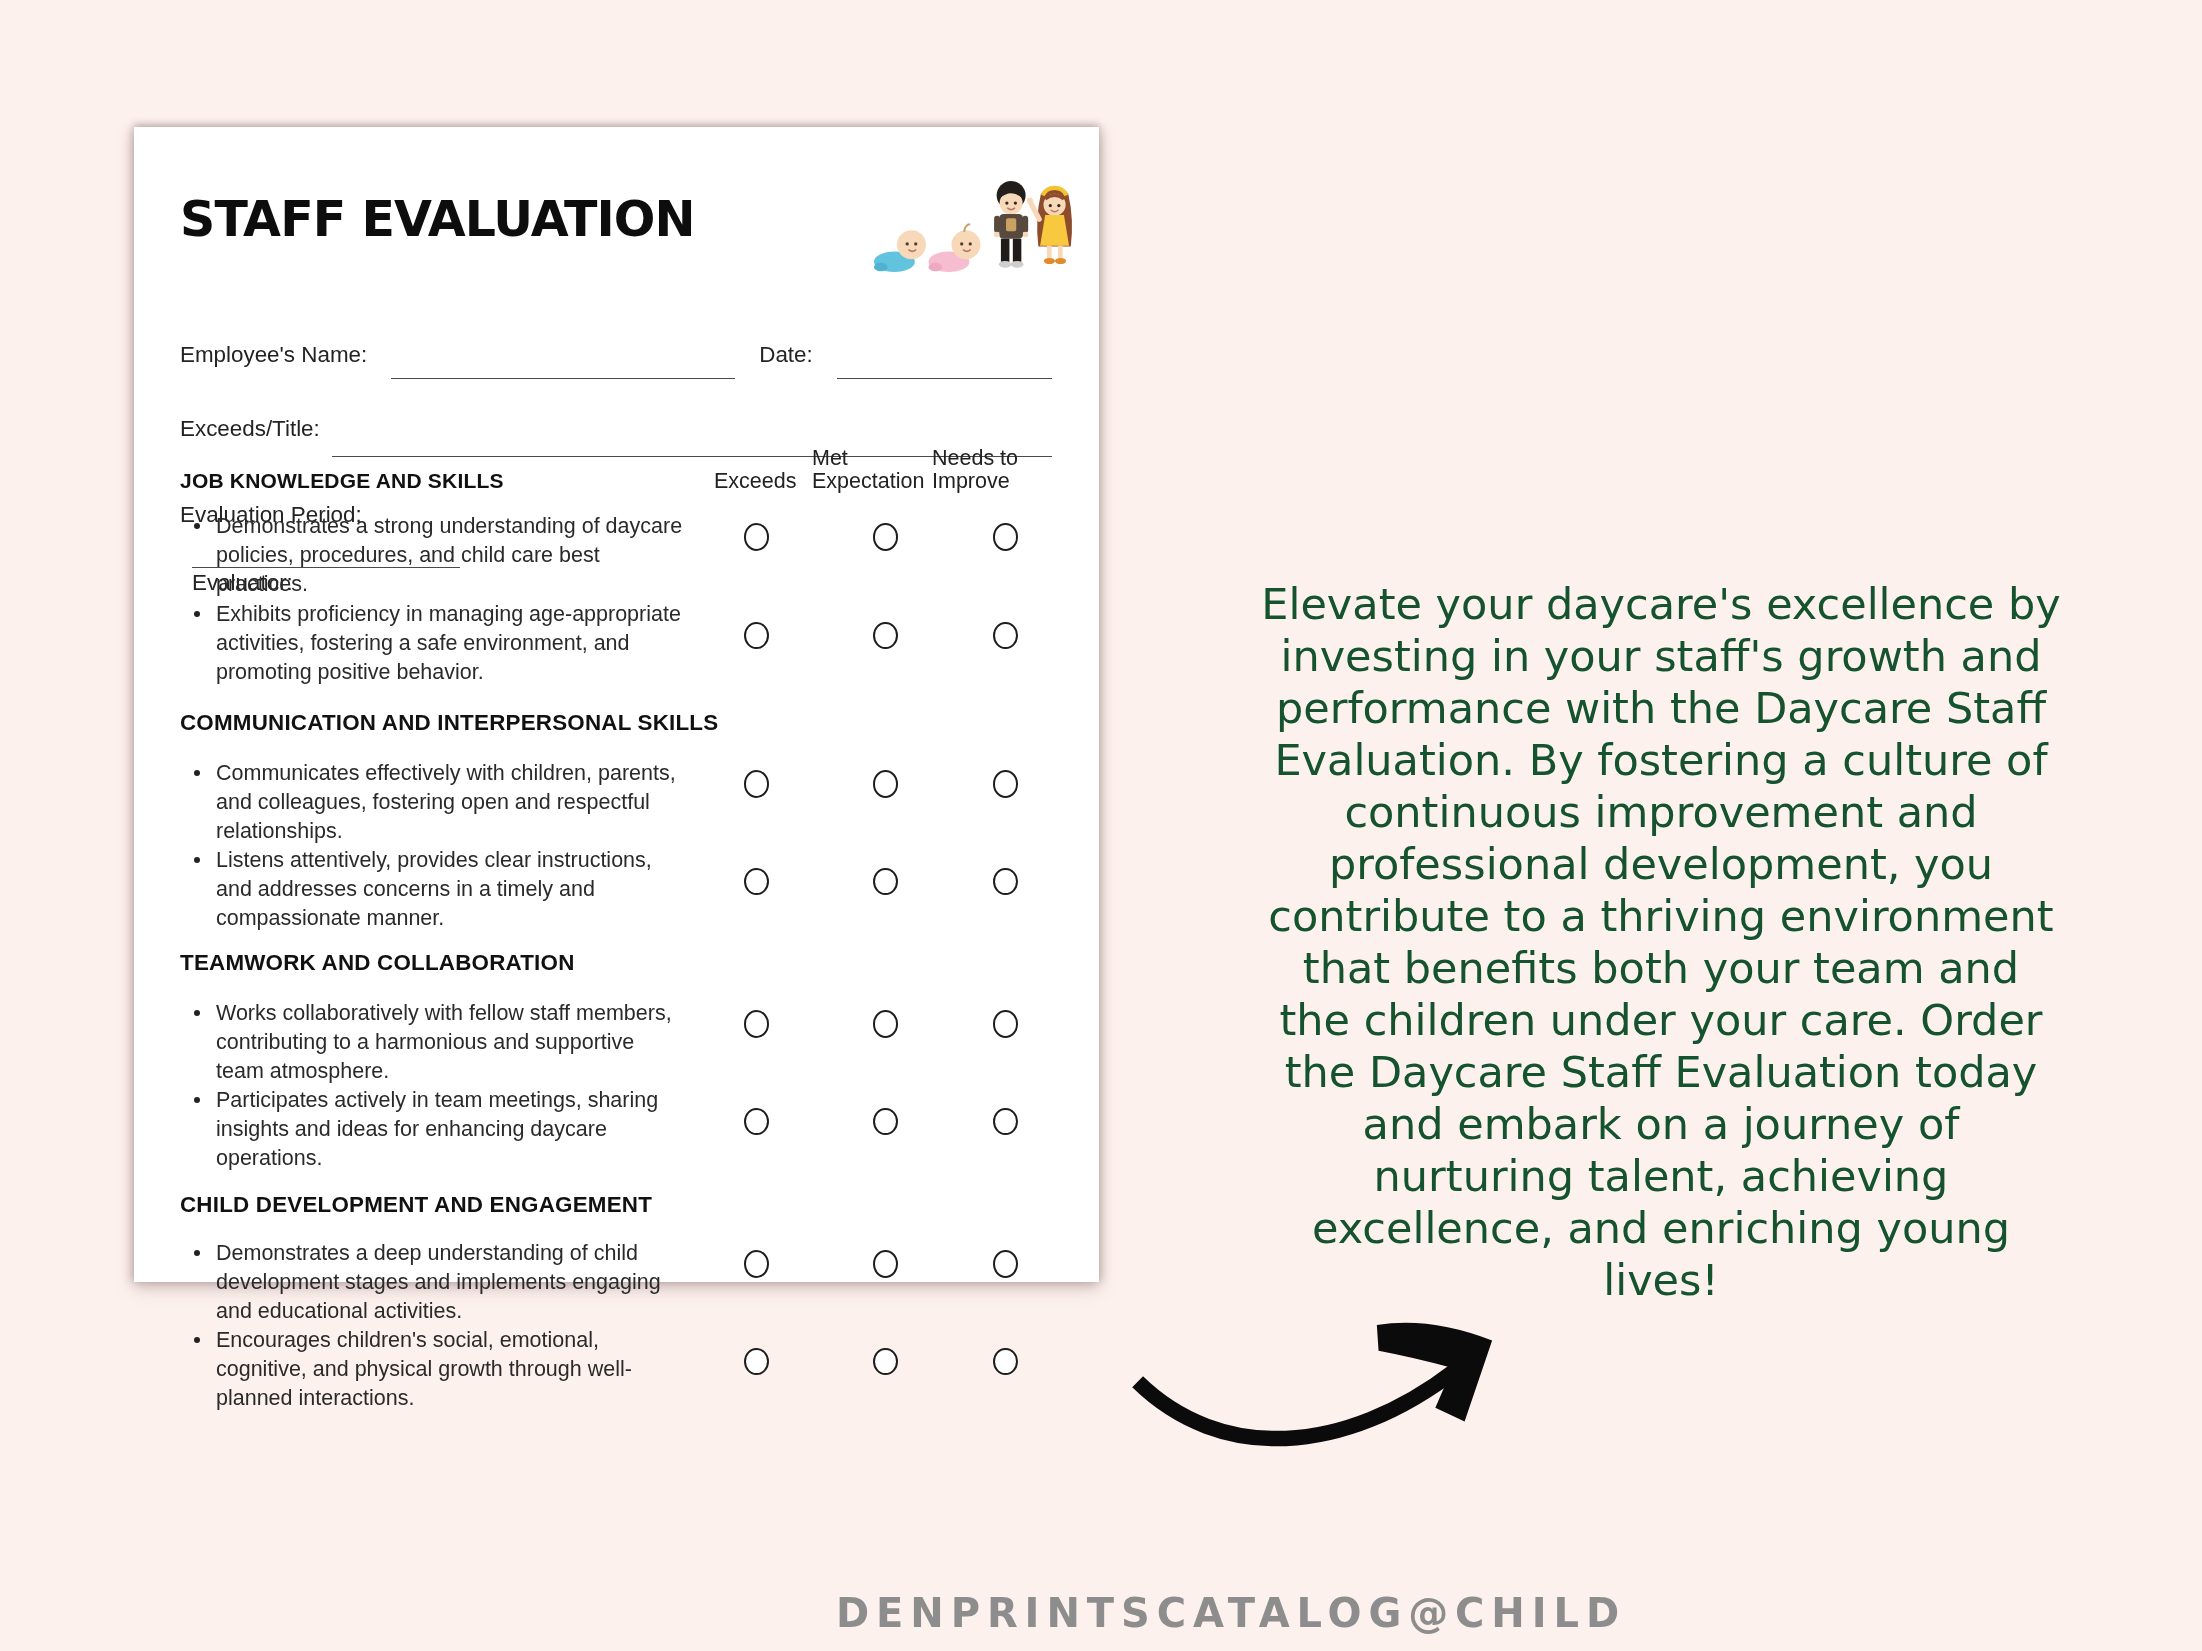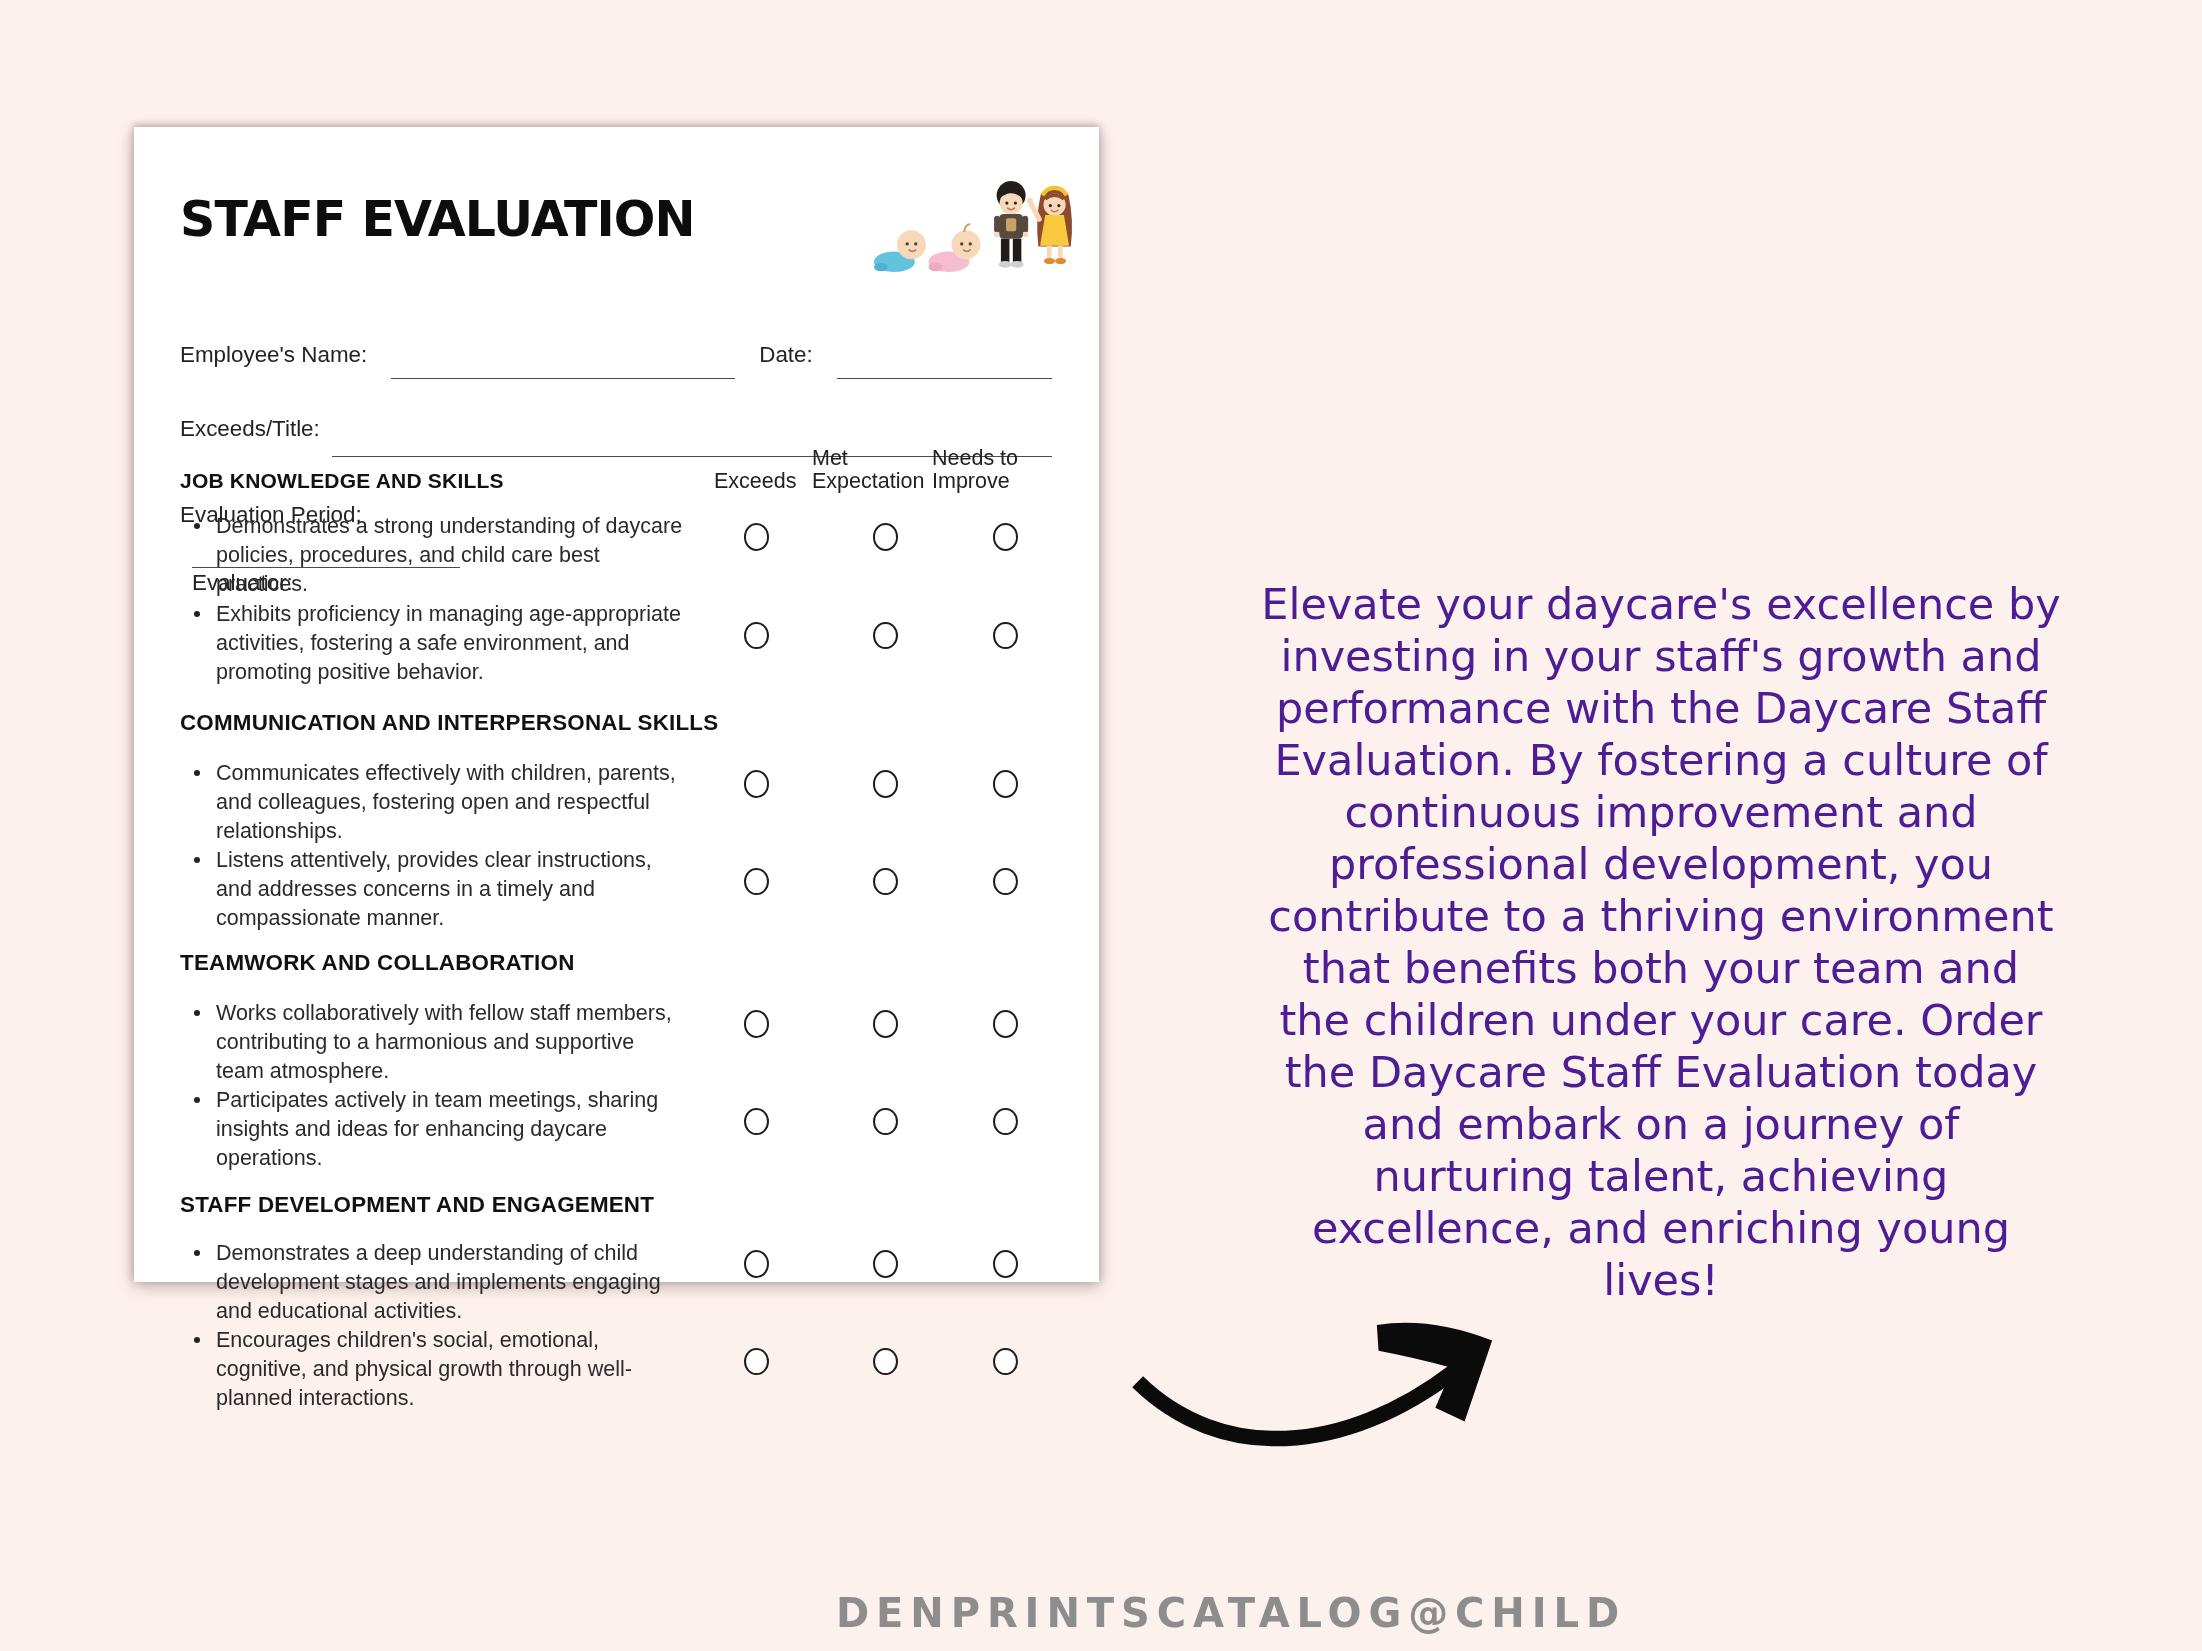--- a/index.html
+++ b/index.html
@@ -36,21 +36,21 @@
   
   .sec-head{position:absolute;left:46px;font-weight:bold;font-size:22.4px;letter-spacing:0.2px;color:#111;white-space:nowrap;}
   .item{position:absolute;left:46px;width:872px;padding-left:36px;box-sizing:border-box;font-size:21.5px;line-height:29px;color:#2a2a2a;}
   .item .bullet{position:absolute;left:13.8px;top:11.2px;width:6px;height:6px;border-radius:50%;background:#222;}
   .item .itext{display:inline-block;width:471px;}
   .rcircle{position:absolute;width:25px;height:27.5px;border:2.2px solid #1d1d1d;border-radius:50%;background:#fff;box-sizing:border-box;}
 
   
   .promo{position:absolute;left:1132px;top:578px;width:1058px;text-align:center;
          font-family:"DejaVu Sans","Liberation Sans",sans-serif;font-size:43px;line-height:52px;
-         color:#4c1d95;white-space:pre-line;}
+         color:#14532d;white-space:pre-line;}
   .arrow-svg{position:absolute;left:0;top:0;width:2203px;height:1652px;pointer-events:none;}
   .watermark{position:absolute;left:836px;top:1590px;font-family:"DejaVu Sans","Liberation Sans",sans-serif;
          font-weight:bold;font-size:40px;letter-spacing:6.9px;color:#8d8d8d;white-space:nowrap;}
 </style>
 </head>
 <body>
 
 <div class="canvas">
 
   <div class="form">
@@ -141,21 +141,21 @@
 
     <div id="sections">
         <div class="item" style="top: 385px;"><span class="bullet"></span><span class="itext">Demonstrates a strong understanding of daycare policies, procedures, and child care best practices.</span><span class="rcircle" style="left: 564px; top: 11.2px;"></span><span class="rcircle" style="left: 693px; top: 11.2px;"></span><span class="rcircle" style="left: 813px; top: 11.2px;"></span></div>
         <div class="item" style="top: 473px;"><span class="bullet"></span><span class="itext">Exhibits proficiency in managing age-appropriate activities, fostering a safe environment, and promoting positive behavior.</span><span class="rcircle" style="left: 564px; top: 21.5px;"></span><span class="rcircle" style="left: 693px; top: 21.5px;"></span><span class="rcircle" style="left: 813px; top: 21.5px;"></span></div>
         <div class="sec-head" style="top: 583px;">COMMUNICATION AND INTERPERSONAL SKILLS</div>
         <div class="item" style="top: 632px;"><span class="bullet"></span><span class="itext">Communicates effectively with children, parents, and colleagues, fostering open and respectful relationships.</span><span class="rcircle" style="left: 564px; top: 11.2px;"></span><span class="rcircle" style="left: 693px; top: 11.2px;"></span><span class="rcircle" style="left: 813px; top: 11.2px;"></span></div>
         <div class="item" style="top: 719px;"><span class="bullet"></span><span class="itext">Listens attentively, provides clear instructions, and addresses concerns in a timely and compassionate manner.</span><span class="rcircle" style="left: 564px; top: 21.5px;"></span><span class="rcircle" style="left: 693px; top: 21.5px;"></span><span class="rcircle" style="left: 813px; top: 21.5px;"></span></div>
         <div class="sec-head" style="top: 823px;">TEAMWORK AND COLLABORATION</div>
         <div class="item" style="top: 872px;"><span class="bullet"></span><span class="itext">Works collaboratively with fellow staff members, contributing to a harmonious and supportive team atmosphere.</span><span class="rcircle" style="left: 564px; top: 11.2px;"></span><span class="rcircle" style="left: 693px; top: 11.2px;"></span><span class="rcircle" style="left: 813px; top: 11.2px;"></span></div>
         <div class="item" style="top: 959px;"><span class="bullet"></span><span class="itext">Participates actively in team meetings, sharing insights and ideas for enhancing daycare operations.</span><span class="rcircle" style="left: 564px; top: 21.5px;"></span><span class="rcircle" style="left: 693px; top: 21.5px;"></span><span class="rcircle" style="left: 813px; top: 21.5px;"></span></div>
-        <div class="sec-head" style="top: 1065px;">STAFF DEVELOPMENT AND ENGAGEMENT</div>
+        <div class="sec-head" style="top: 1065px;">CHILD DEVELOPMENT AND ENGAGEMENT</div>
         <div class="item" style="top: 1112px;"><span class="bullet"></span><span class="itext">Demonstrates a deep understanding of child development stages and implements engaging and educational activities.</span><span class="rcircle" style="left: 564px; top: 11.2px;"></span><span class="rcircle" style="left: 693px; top: 11.2px;"></span><span class="rcircle" style="left: 813px; top: 11.2px;"></span></div>
         <div class="item" style="top: 1199px;"><span class="bullet"></span><span class="itext">Encourages children's social, emotional, cognitive, and physical growth through well-planned interactions.</span><span class="rcircle" style="left: 564px; top: 21.5px;"></span><span class="rcircle" style="left: 693px; top: 21.5px;"></span><span class="rcircle" style="left: 813px; top: 21.5px;"></span></div>
       </div>
   </div>
 
   <div class="promo">Elevate your daycare's excellence by
 investing in your staff's growth and
 performance with the Daycare Staff
 Evaluation. By fostering a culture of
 continuous improvement and

